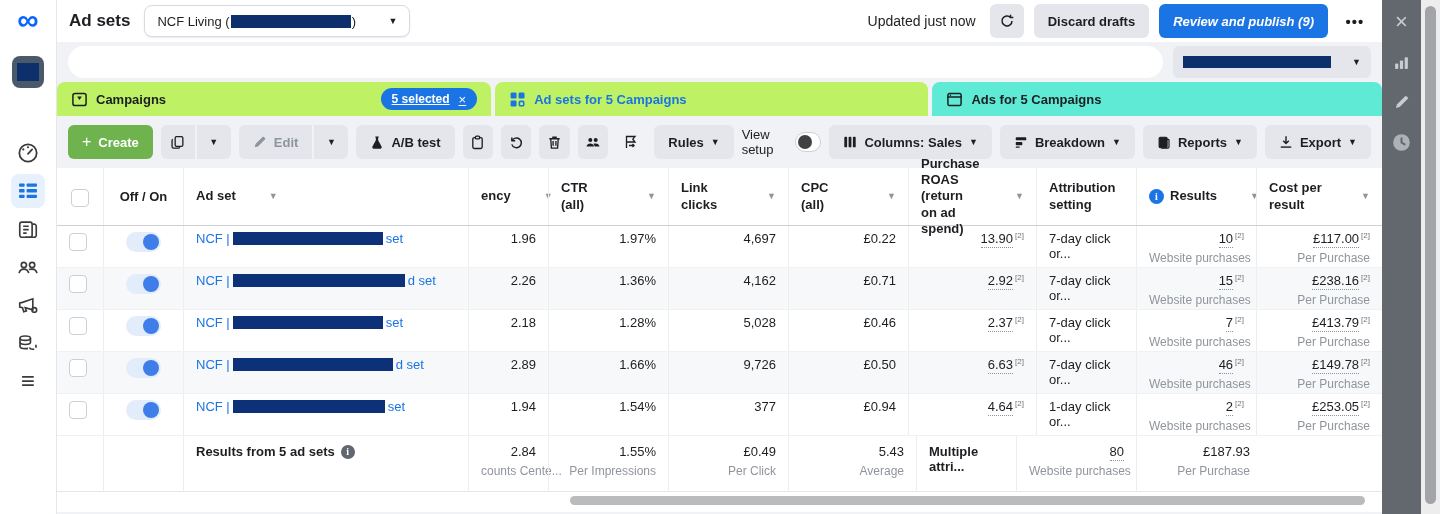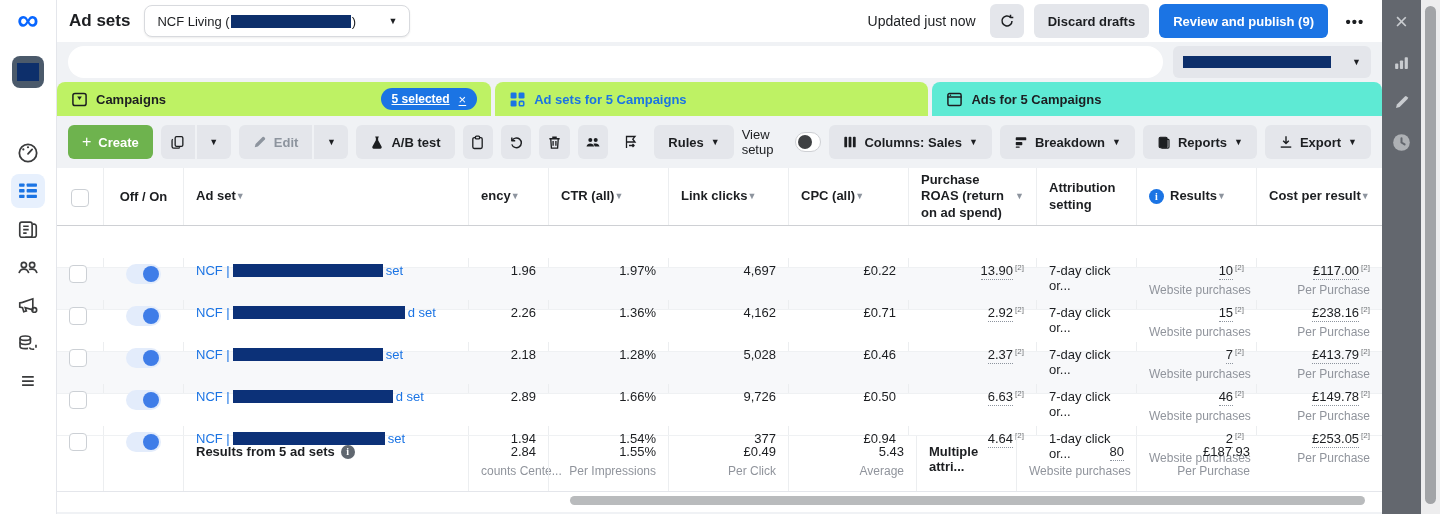--- a/index.html
+++ b/index.html
@@ -30,21 +30,21 @@
 
   .topbar { height:42px; background:#fff; display:flex; align-items:center; padding:0 10px 0 12px; }
   .page-title { font-size:17px; font-weight:700; margin-right:14px; }
   .acct-select { width:266px; height:32px; background:#fff; border:1px solid #d8dade; border-radius:8px; box-shadow:0 1px 2px rgba(0,0,0,.08); display:flex; align-items:center; padding:0 12px; }
   .acct-select .redact { display:inline-block; width:120px; height:13px; background:#0d2f6b; margin:0 1px; }
   .acct-select .sel-caret { margin-left:auto; }
   .topbar-right { margin-left:auto; display:flex; align-items:center; gap:10px; }
   .updated { font-size:14px; color:#1c1e21; margin-right:4px; }
   .btn { display:inline-flex; align-items:center; justify-content:center; gap:7px; height:34px; padding:0 14px; background:#e4e6eb; border-radius:6px; font-size:13px; font-weight:600; color:#1c1e21; cursor:pointer; white-space:nowrap; }
   .btn.sq { width:34px; padding:0; }
-  .btn.primary { background:#1b74e4; color:#fff; }
+  .btn.primary { background:#1b74e4; color:#fff;font-style:italic; }
   .btn.transparent { background:transparent; }
   .more-dots { font-size:15px; letter-spacing:1px; font-weight:700; }
   .caret { font-size:9px; line-height:1; color:#1c1e21; }
   .caret.lt { color:#8d949e; }
 
   .search-row { height:40px; display:flex; align-items:center; padding:0 11px; }
   .search-input { flex:1; height:32px; border:none; outline:none; border-radius:16px; background:#fff; padding:0 14px; font-size:13px; }
   .filter-select { width:198px; height:32px; margin-left:10px; background:#e4e6eb; border-radius:6px; display:flex; align-items:center; padding:0 10px; }
   .filter-select .redact { display:inline-block; width:148px; height:12px; background:#0d2f6b; }
   .filter-select .sel-caret { margin-left:auto; }
@@ -72,29 +72,29 @@
   .vs-toggle::after { content:""; position:absolute; left:2px; top:2px; width:14px; height:14px; border-radius:50%; background:#3e4042; }
 
   
   .table { background:#fff; width:1325px; }
   .trow { display:flex; }
   .c { border-left:1px solid #eceef0; padding:0 12px; }
   .c:first-child { border-left:none; }
   .w-cb{width:46px}.w-tg{width:80px}.w-name{width:285px}.w-freq{width:80px}.w-num{width:120px}.w-roas{width:128px}.w-attr{width:100px}.w-res{width:120px}.w-cost{width:126px}
   .thead { height:58px; border-bottom:1px solid #ced0d4; }
   .thead .c { display:flex; align-items:center; font-weight:700; font-size:13px; }
-  .thead .between { justify-content:flex-start; }
+  .thead .between { justify-content:flex-start;gap:33px; }
   .thead .center { justify-content:center; }
   .hdr-label { line-height:1.25; }
   .info-dot { width:15px; height:15px; border-radius:50%; background:#1b74e4; color:#fff; font-size:10px; font-weight:700; display:inline-flex; align-items:center; justify-content:center; margin-right:6px; font-family:"Liberation Serif", serif; }
   .info-dot.gray { background:#606770; width:14px; height:14px; margin:0 0 0 6px; }
 
   .drow { height:42px; border-bottom:1px solid #eff1f3; }
   .drow.alt { background:#f7f8fa; }
-  .drow .c { padding-top:5px;margin-top:32px; }
+  .drow .c { padding-top:5px; }
   .num { text-align:right; }
   .cb { width:18px; height:18px; border:1.5px solid #ccd0d5; border-radius:4px; background:#fff; margin-top:2px; }
   .toggle { width:35px; height:20px; border-radius:10px; background:#e3ecfb; position:relative; margin:1px auto 0; }
   .toggle::after { content:""; position:absolute; right:2px; top:2px; width:16px; height:16px; border-radius:50%; background:#3f7de8; }
   .adset-link { color:#1b74e4; font-size:13px; white-space:nowrap; cursor:pointer; }
   .adset-link .redact { display:inline-block; height:13px; background:#0c3178; vertical-align:middle; margin:0 3px 2px 3px; }
   .val { font-size:13px; color:#1c1e21; }
   .dotted { border-bottom:1px dotted #8d949e; padding-bottom:1px; }
   sup.ref { font-size:8px; color:#737679; margin-left:2px; }
   .sub { font-size:12px; color:#90949c; margin-top:5px; white-space:nowrap; }

